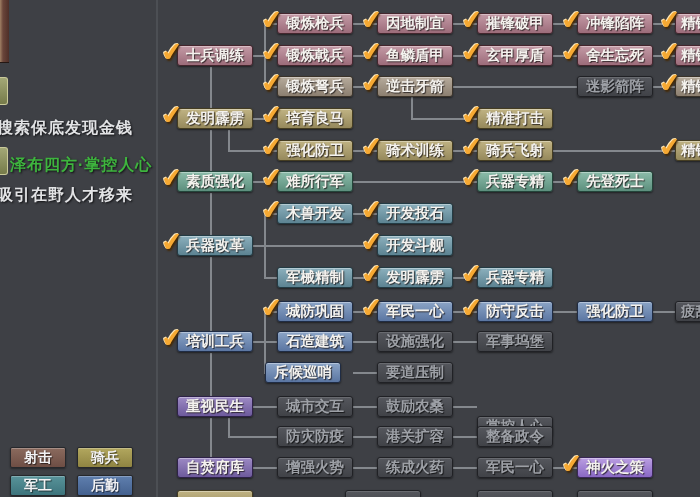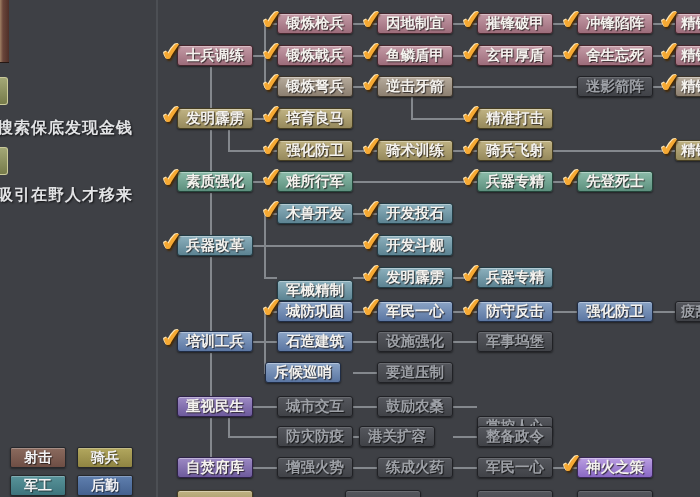--- a/index.html
+++ b/index.html
@@ -33,20 +33,21 @@
 </style>
 </head>
 <body>
 
 <div id="stage">
   <div class="brown-bar"></div>
   <div class="chip" style="top:77px"></div>
   <div class="chip" style="top:147px"></div>
 
   <div class="note" style="left:-3px;top:119px;color:#e2e3e5">搜索保底发现金钱</div>
+  <div class="note" style="left:10px;top:156px;color:#3eb43e">泽布四方·掌控人心</div>
   <div class="note" style="left:-3px;top:186px;color:#e2e3e5">吸引在野人才移来</div>
 
   <div id="category-buttons">
       <div class="cat-btn" style="left: 10px; top: 447px; background: linear-gradient(rgb(138, 106, 94), rgb(110, 78, 68));">射击</div>
       <div class="cat-btn" style="left: 77px; top: 447px; background: linear-gradient(rgb(178, 167, 94), rgb(143, 132, 66));">骑兵</div>
       <div class="cat-btn" style="left: 10px; top: 475px; background: linear-gradient(rgb(88, 147, 154), rgb(61, 116, 124));">军工</div>
       <div class="cat-btn" style="left: 77px; top: 475px; background: linear-gradient(rgb(95, 127, 174), rgb(68, 97, 143));">后勤</div>
     </div>
 
   <div class="divider"></div>
@@ -137,40 +138,40 @@
       <div class="node" style="left: 477px; top: 140px; background: linear-gradient(rgb(192, 179, 131), rgb(150, 137, 92)); border-color: rgb(69, 61, 34);"><span>骑兵飞射</span><span class="check">✔</span></div>
       <div class="node clipped" style="left: 675px; top: 140px; background: linear-gradient(rgb(192, 179, 131), rgb(150, 137, 92)); border-color: rgb(69, 61, 34);"><span>精锐</span><span class="check">✔</span></div>
       <div class="node" style="left: 177px; top: 171px; background: linear-gradient(rgb(140, 188, 170), rgb(92, 143, 125)); border-color: rgb(35, 69, 58);"><span>素质强化</span><span class="check">✔</span></div>
       <div class="node" style="left: 277px; top: 171px; background: linear-gradient(rgb(140, 188, 170), rgb(92, 143, 125)); border-color: rgb(35, 69, 58);"><span>难所行军</span><span class="check">✔</span></div>
       <div class="node" style="left: 477px; top: 171px; background: linear-gradient(rgb(140, 188, 170), rgb(92, 143, 125)); border-color: rgb(35, 69, 58);"><span>兵器专精</span><span class="check">✔</span></div>
       <div class="node" style="left: 577px; top: 171px; background: linear-gradient(rgb(140, 188, 170), rgb(92, 143, 125)); border-color: rgb(35, 69, 58);"><span>先登死士</span><span class="check">✔</span></div>
       <div class="node" style="left: 277px; top: 203px; background: linear-gradient(rgb(140, 176, 189), rgb(92, 131, 146)); border-color: rgb(35, 60, 69);"><span>木兽开发</span><span class="check">✔</span></div>
       <div class="node" style="left: 377px; top: 203px; background: linear-gradient(rgb(140, 176, 189), rgb(92, 131, 146)); border-color: rgb(35, 60, 69);"><span>开发投石</span><span class="check">✔</span></div>
       <div class="node" style="left: 177px; top: 235px; background: linear-gradient(rgb(140, 176, 189), rgb(92, 131, 146)); border-color: rgb(35, 60, 69);"><span>兵器改革</span><span class="check">✔</span></div>
       <div class="node" style="left: 377px; top: 235px; background: linear-gradient(rgb(140, 176, 189), rgb(92, 131, 146)); border-color: rgb(35, 60, 69);"><span>开发斗舰</span><span class="check">✔</span></div>
-      <div class="node" style="left: 277px; top: 280px; background: linear-gradient(rgb(140, 176, 189), rgb(92, 131, 146)); border-color: rgb(35, 60, 69);"><span>军械精制</span></div>
+      <div class="node" style="left: 277px; top: 267px; background: linear-gradient(rgb(140, 176, 189), rgb(92, 131, 146)); border-color: rgb(35, 60, 69);"><span>军械精制</span></div>
       <div class="node" style="left: 377px; top: 267px; background: linear-gradient(rgb(140, 176, 189), rgb(92, 131, 146)); border-color: rgb(35, 60, 69);"><span>发明霹雳</span><span class="check">✔</span></div>
       <div class="node" style="left: 477px; top: 267px; background: linear-gradient(rgb(140, 176, 189), rgb(92, 131, 146)); border-color: rgb(35, 60, 69);"><span>兵器专精</span><span class="check">✔</span></div>
       <div class="node" style="left: 277px; top: 301px; background: linear-gradient(rgb(139, 164, 198), rgb(91, 118, 162)); border-color: rgb(31, 44, 68);"><span>城防巩固</span><span class="check">✔</span></div>
       <div class="node" style="left: 377px; top: 301px; background: linear-gradient(rgb(139, 164, 198), rgb(91, 118, 162)); border-color: rgb(31, 44, 68);"><span>军民一心</span><span class="check">✔</span></div>
       <div class="node" style="left: 477px; top: 301px; background: linear-gradient(rgb(139, 164, 198), rgb(91, 118, 162)); border-color: rgb(31, 44, 68);"><span>防守反击</span><span class="check">✔</span></div>
       <div class="node" style="left: 577px; top: 301px; background: linear-gradient(rgb(139, 164, 198), rgb(91, 118, 162)); border-color: rgb(31, 44, 68);"><span>强化防卫</span></div>
       <div class="node locked clipped" style="left: 675px; top: 301px; background: linear-gradient(rgb(85, 87, 93), rgb(64, 66, 71)); border-color: rgb(32, 33, 37);"><span>疲敌</span></div>
       <div class="node" style="left: 177px; top: 331px; background: linear-gradient(rgb(139, 164, 198), rgb(91, 118, 162)); border-color: rgb(31, 44, 68);"><span>培训工兵</span><span class="check">✔</span></div>
       <div class="node" style="left: 277px; top: 331px; background: linear-gradient(rgb(139, 164, 198), rgb(91, 118, 162)); border-color: rgb(31, 44, 68);"><span>石造建筑</span></div>
       <div class="node locked" style="left: 377px; top: 331px; background: linear-gradient(rgb(85, 87, 93), rgb(64, 66, 71)); border-color: rgb(32, 33, 37);"><span>设施强化</span></div>
       <div class="node locked" style="left: 477px; top: 331px; background: linear-gradient(rgb(85, 87, 93), rgb(64, 66, 71)); border-color: rgb(32, 33, 37);"><span>军事坞堡</span></div>
       <div class="node" style="left: 265px; top: 362px; background: linear-gradient(rgb(139, 164, 198), rgb(91, 118, 162)); border-color: rgb(31, 44, 68);"><span>斥候巡哨</span></div>
       <div class="node locked" style="left: 377px; top: 362px; background: linear-gradient(rgb(85, 87, 93), rgb(64, 66, 71)); border-color: rgb(32, 33, 37);"><span>要道压制</span></div>
       <div class="node" style="left: 177px; top: 396px; background: linear-gradient(rgb(157, 138, 196), rgb(109, 90, 156)); border-color: rgb(46, 34, 72);"><span>重视民生</span></div>
       <div class="node locked" style="left: 277px; top: 396px; background: linear-gradient(rgb(85, 87, 93), rgb(64, 66, 71)); border-color: rgb(32, 33, 37);"><span>城市交互</span></div>
       <div class="node locked" style="left: 377px; top: 396px; background: linear-gradient(rgb(85, 87, 93), rgb(64, 66, 71)); border-color: rgb(32, 33, 37); font-family: Liberation Serif, serif;"><span>鼓励农桑</span></div>
       <div class="node locked" style="left: 477px; top: 396px; background: linear-gradient(rgb(85, 87, 93), rgb(64, 66, 71)); border-color: rgb(32, 33, 37); margin-top: 20px;"><span>掌控人心</span></div>
       <div class="node locked" style="left: 277px; top: 426px; background: linear-gradient(rgb(85, 87, 93), rgb(64, 66, 71)); border-color: rgb(32, 33, 37);"><span>防灾防疫</span></div>
-      <div class="node locked" style="left: 359px; top: 426px; background: linear-gradient(rgb(85, 87, 93), rgb(64, 66, 71)); border-color: rgb(32, 33, 37);"><span>港关扩容</span></div>
+      <div class="node locked" style="left: 377px; top: 426px; background: linear-gradient(rgb(85, 87, 93), rgb(64, 66, 71)); border-color: rgb(32, 33, 37);"><span>港关扩容</span></div>
       <div class="node locked" style="left: 477px; top: 426px; background: linear-gradient(rgb(85, 87, 93), rgb(64, 66, 71)); border-color: rgb(32, 33, 37);"><span>整备政令</span></div>
       <div class="node" style="left: 177px; top: 457px; background: linear-gradient(rgb(157, 138, 196), rgb(109, 90, 156)); border-color: rgb(46, 34, 72);"><span>自焚府库</span></div>
       <div class="node locked" style="left: 277px; top: 457px; background: linear-gradient(rgb(85, 87, 93), rgb(64, 66, 71)); border-color: rgb(32, 33, 37);"><span>增强火势</span></div>
       <div class="node locked" style="left: 377px; top: 457px; background: linear-gradient(rgb(85, 87, 93), rgb(64, 66, 71)); border-color: rgb(32, 33, 37);"><span>练成火药</span></div>
       <div class="node locked" style="left: 477px; top: 457px; background: linear-gradient(rgb(85, 87, 93), rgb(64, 66, 71)); border-color: rgb(32, 33, 37);"><span>军民一心</span></div>
       <div class="node" style="left: 577px; top: 457px; background: linear-gradient(rgb(187, 159, 226), rgb(137, 104, 196)); border-color: rgb(58, 40, 88);"><span>神火之策</span><span class="check">✔</span></div>
       <div class="node" style="left: 177px; top: 490px; background: linear-gradient(rgb(192, 179, 131), rgb(150, 137, 92)); border-color: rgb(69, 61, 34);"><span></span></div>
       <div class="node locked" style="left: 345px; top: 490px; background: linear-gradient(rgb(85, 87, 93), rgb(64, 66, 71)); border-color: rgb(32, 33, 37);"><span></span></div>
       <div class="node locked" style="left: 477px; top: 490px; background: linear-gradient(rgb(85, 87, 93), rgb(64, 66, 71)); border-color: rgb(32, 33, 37);"><span></span></div>
       <div class="node locked" style="left: 577px; top: 490px; background: linear-gradient(rgb(85, 87, 93), rgb(64, 66, 71)); border-color: rgb(32, 33, 37);"><span></span></div>

